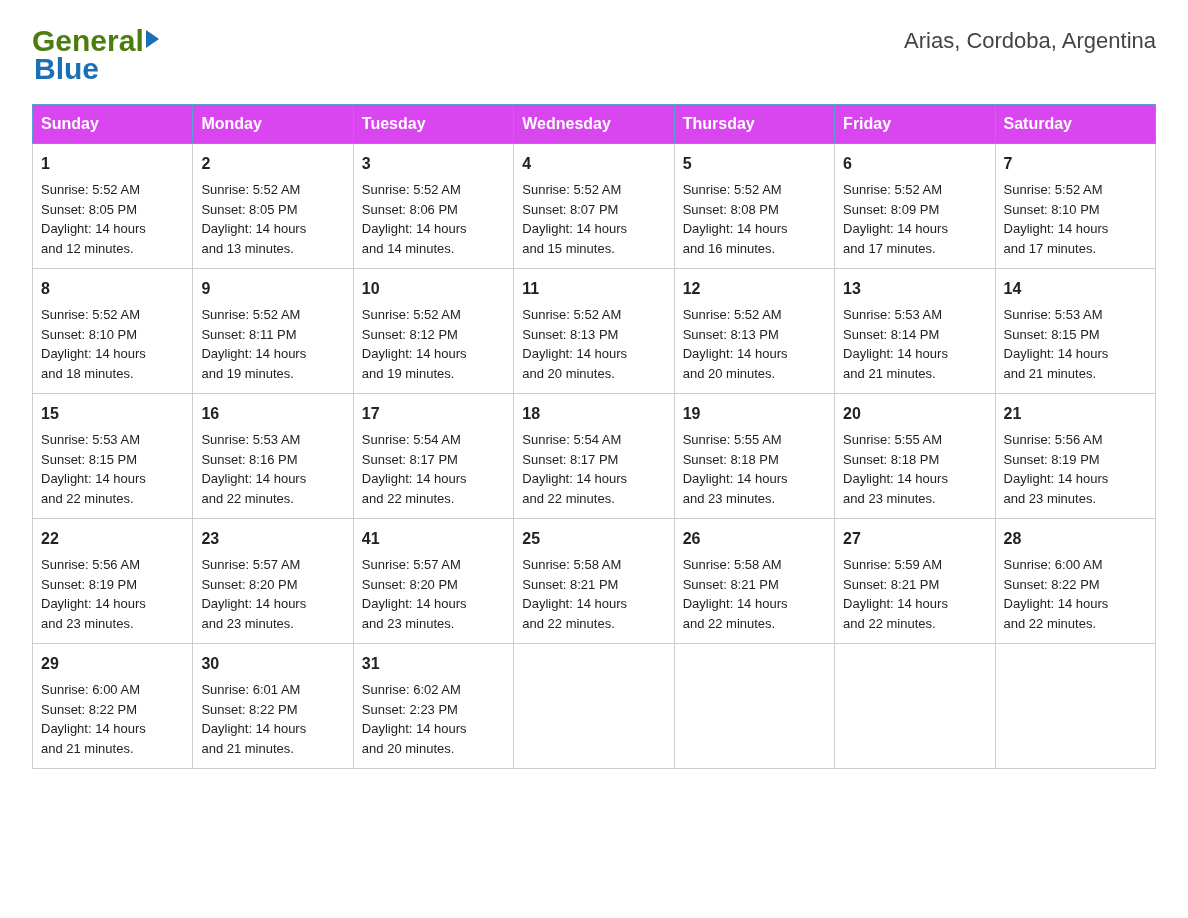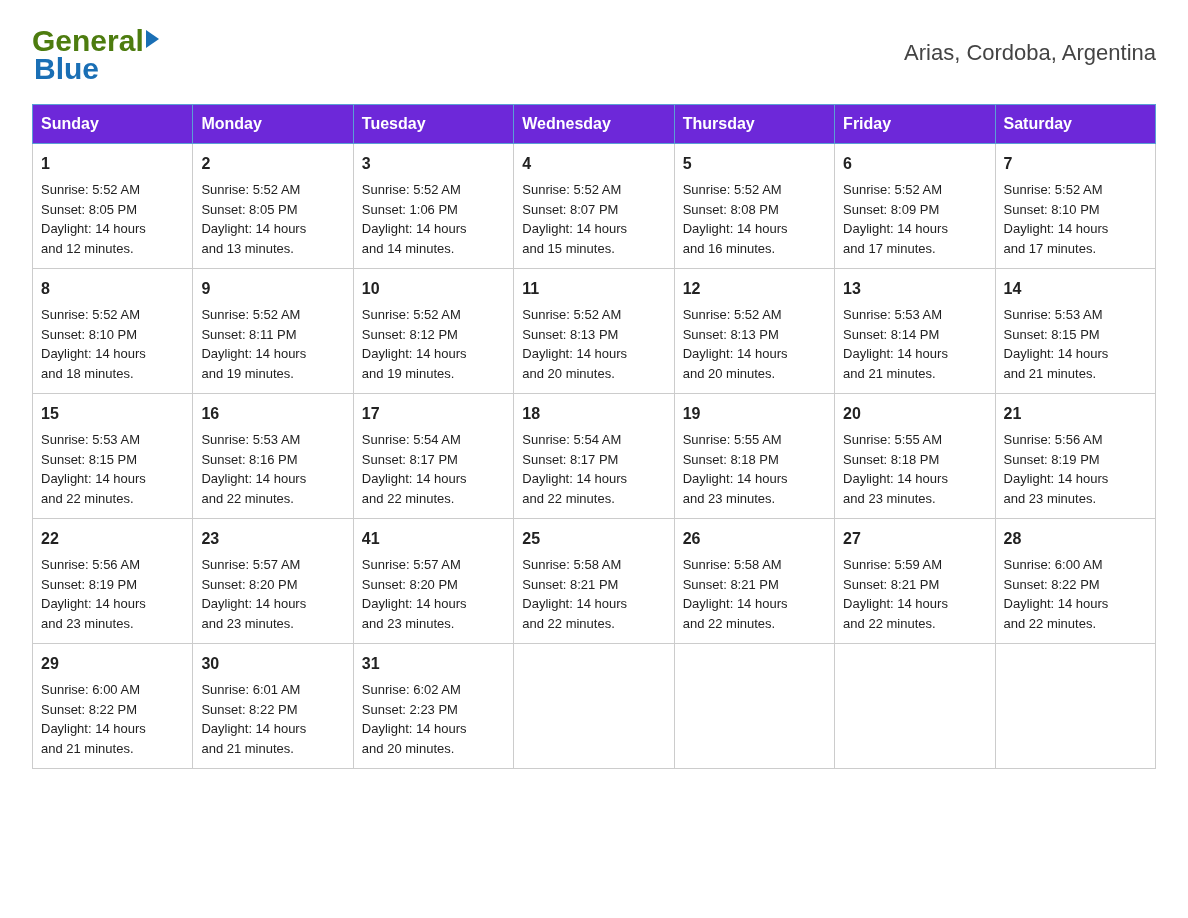--- a/index.html
+++ b/index.html
@@ -27,29 +27,29 @@
     }
     .month-title {
       font-size: 52px;
       font-weight: bold;
       color: #222;
       line-height: 1.1;
     }
     .location {
       font-size: 22px;
       color: #444;
-      margin-top: 16px;
+      margin-top: 4px;
     }
     table {
       width: 100%;
       border-collapse: collapse;
       table-layout: fixed;
     }
     thead tr th {
-      background-color: #6d28d9;
+      background-color: #d946ef;
       color: #fff;
       font-size: 16px;
       font-weight: bold;
       padding: 10px 8px;
       text-align: left;
       border: 1px solid #5a9fd4;
     }
     tbody tr td {
       vertical-align: top;
       padding: 8px 8px 10px 8px;
@@ -141,21 +141,21 @@
         <td>
         <span class="day-num">2</span>
         <span>Sunrise: 5:52 AM</span><br>
         <span>Sunset: 8:05 PM</span><br>
         <span>Daylight: 14 hours</span><br>
         <span>and 13 minutes.</span>
       </td>
         <td>
         <span class="day-num">3</span>
         <span>Sunrise: 5:52 AM</span><br>
-        <span>Sunset: 1:06 PM</span><br>
+        <span>Sunset: 8:06 PM</span><br>
         <span>Daylight: 14 hours</span><br>
         <span>and 14 minutes.</span>
       </td>
         <td>
         <span class="day-num">4</span>
         <span>Sunrise: 5:52 AM</span><br>
         <span>Sunset: 8:07 PM</span><br>
         <span>Daylight: 14 hours</span><br>
         <span>and 15 minutes.</span>
       </td>

